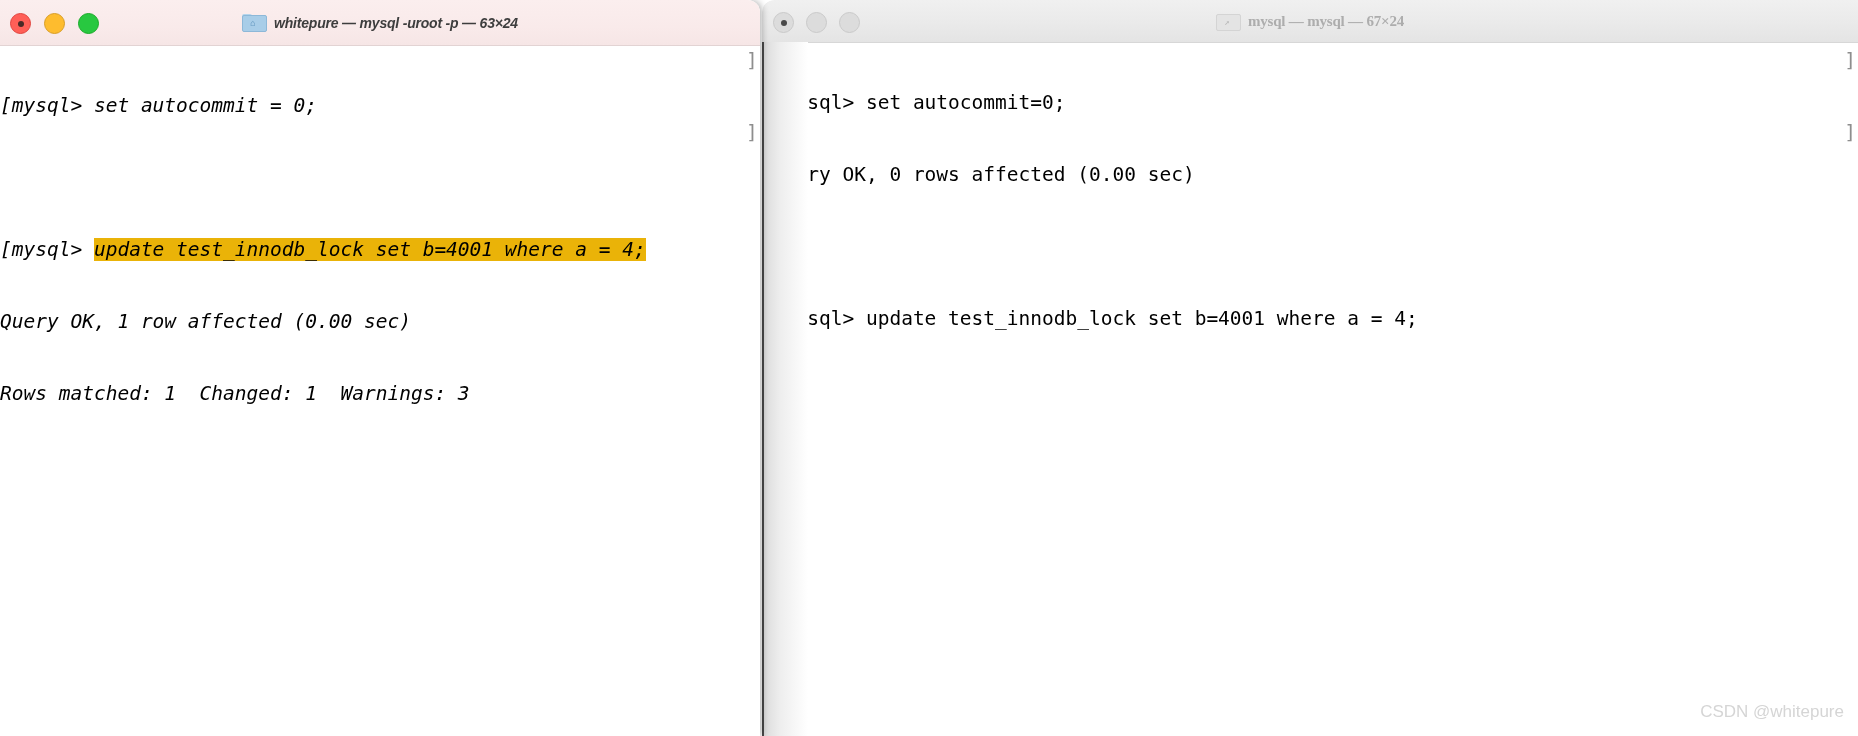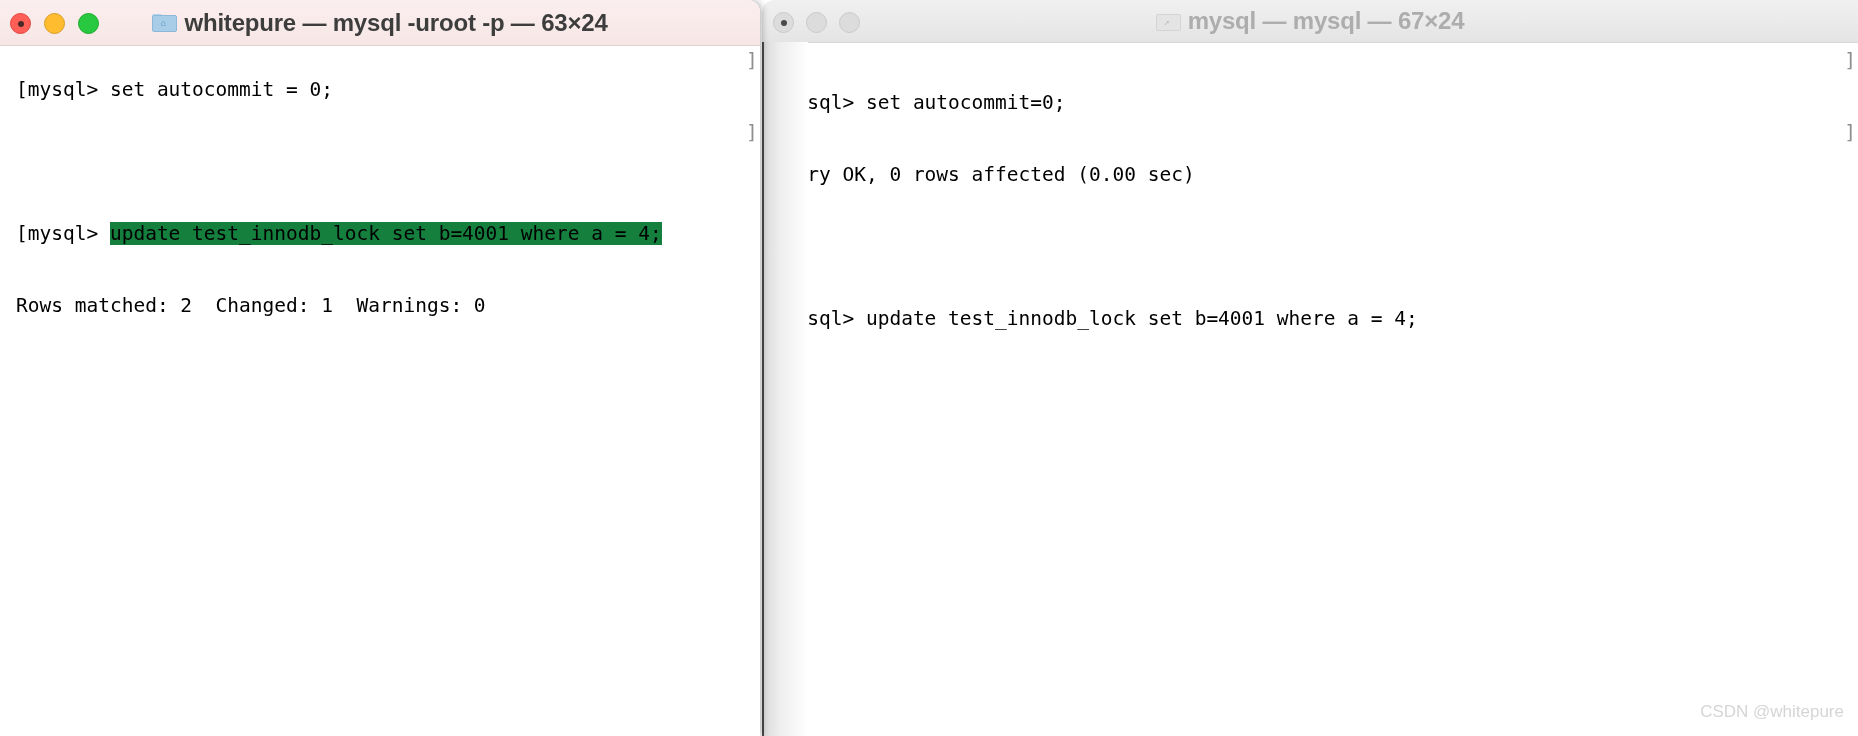--- a/index.html
+++ b/index.html
@@ -72,25 +72,26 @@
     top: 0;
     height: 45px;
     display: flex;
     align-items: center;
     justify-content: center;
     gap: 9px;
     pointer-events: none;
   }
   #win-left .win-title {
     font-family: "Liberation Sans", sans-serif;
-    font-size: 24px;
+    font-size: 14px;
     font-weight: bold;
     color: #3d3d3d;
     letter-spacing: -0.2px;
     white-space: nowrap;
+    font-style: italic;
   }
 
   
   .folder-icon {
     width: 23px;
     height: 19px;
     position: relative;
     flex: 0 0 auto;
   }
   .folder-icon .body {
@@ -151,22 +152,22 @@
     position: absolute;
     left: 0; right: 0; top: 0;
     height: 42px;
     display: flex;
     align-items: center;
     justify-content: center;
     gap: 9px;
     pointer-events: none;
   }
   #win-right .win-title {
-    font-family: Liberation Sans, sans-serif;
-    font-size: 24px;
+    font-family: Liberation Serif, serif;
+    font-size: 15px;
     font-weight: bold;
     color: #adadad;
     letter-spacing: -0.2px;
     white-space: nowrap;
     text-align: right;
   }
   
   #win-right .body-shade {
     position: absolute;
     left: 0;
@@ -194,30 +195,30 @@
     right: 0;
     bottom: 0;
     overflow: hidden;
     font-family: "DejaVu Sans Mono", "Liberation Mono", monospace;
     font-size: 19.5px;
     line-height: 24px;
     color: #000000;
     white-space: pre;
     letter-spacing: 0px;
   }
-  #win-left .term  { top: 30px; padding-left: 16px; }
+  #win-left .term  { top: 46px; padding-left: 0px; font-style: italic; }
   #win-right .term { top: 43px; padding-left: 10px; }
 
   .line {
     height: 24px;
     white-space: pre;
     position: relative;
   }
   .sel {
-    background: #15803d;
+    background: #eab308;
   }
   .cursor-filled {
     display: inline-block;
     width: 11px;
     height: 21px;
     background: #8c8c8c;
     vertical-align: -4px;
   }
   .cursor-hollow {
     display: inline-block;
@@ -282,21 +283,22 @@
         <span class="glyph">⌂</span>
       </span>
       <span class="win-title">whitepure — mysql -uroot -p — 63×24</span>
     </div>
   </div>
 
   <div class="term">
     <div class="line"><span>[mysql&gt; set autocommit = 0;</span></div>
     <div class="line"><span></span></div>
     <div class="line"><span>[mysql&gt; </span><span class="sel">update test_innodb_lock set b=4001 where a = 4;</span></div>
-    <div class="line"><span>Rows matched: 2  Changed: 1  Warnings: 0</span></div>
+    <div class="line"><span>Query OK, 1 row affected (0.00 sec)</span></div>
+    <div class="line"><span>Rows matched: 1  Changed: 1  Warnings: 3</span></div>
     <div class="line"><span></span></div>
   </div>
 </div>
 
 <div id="win-right">
 
   <div class="titlebar">
     <div class="lights">
       <div class="light gray">
           <span class="dot"></span>

